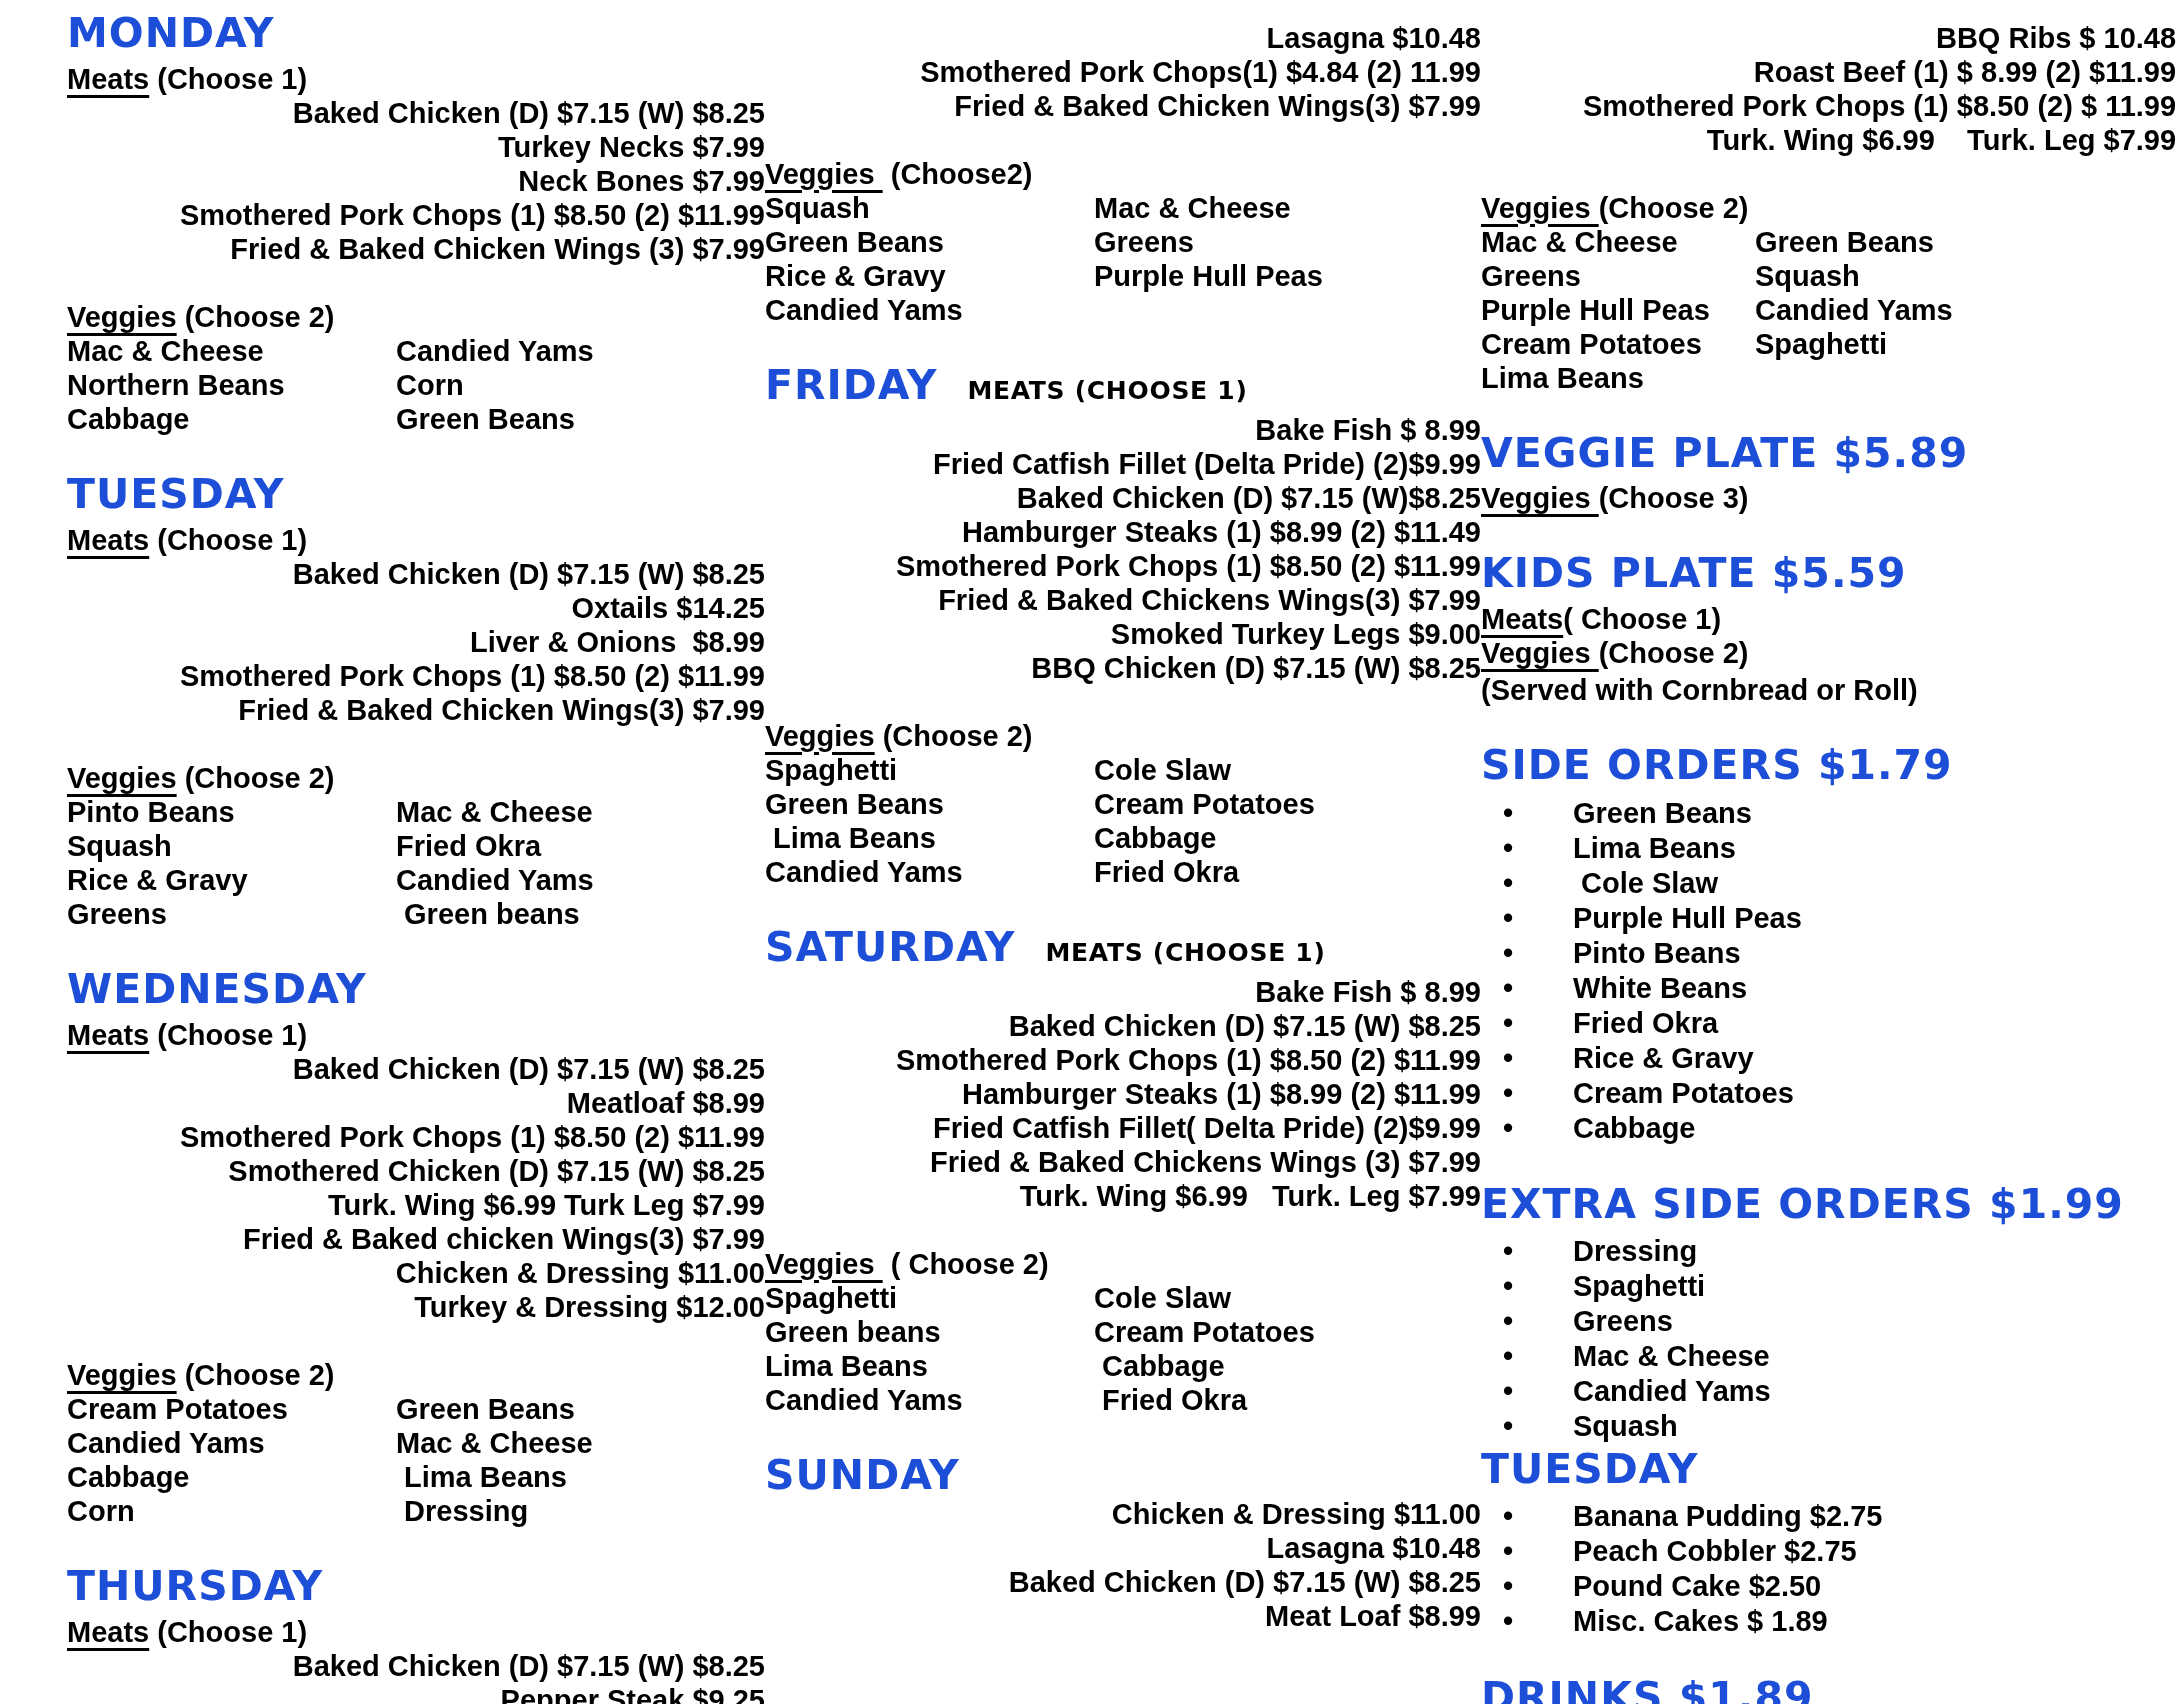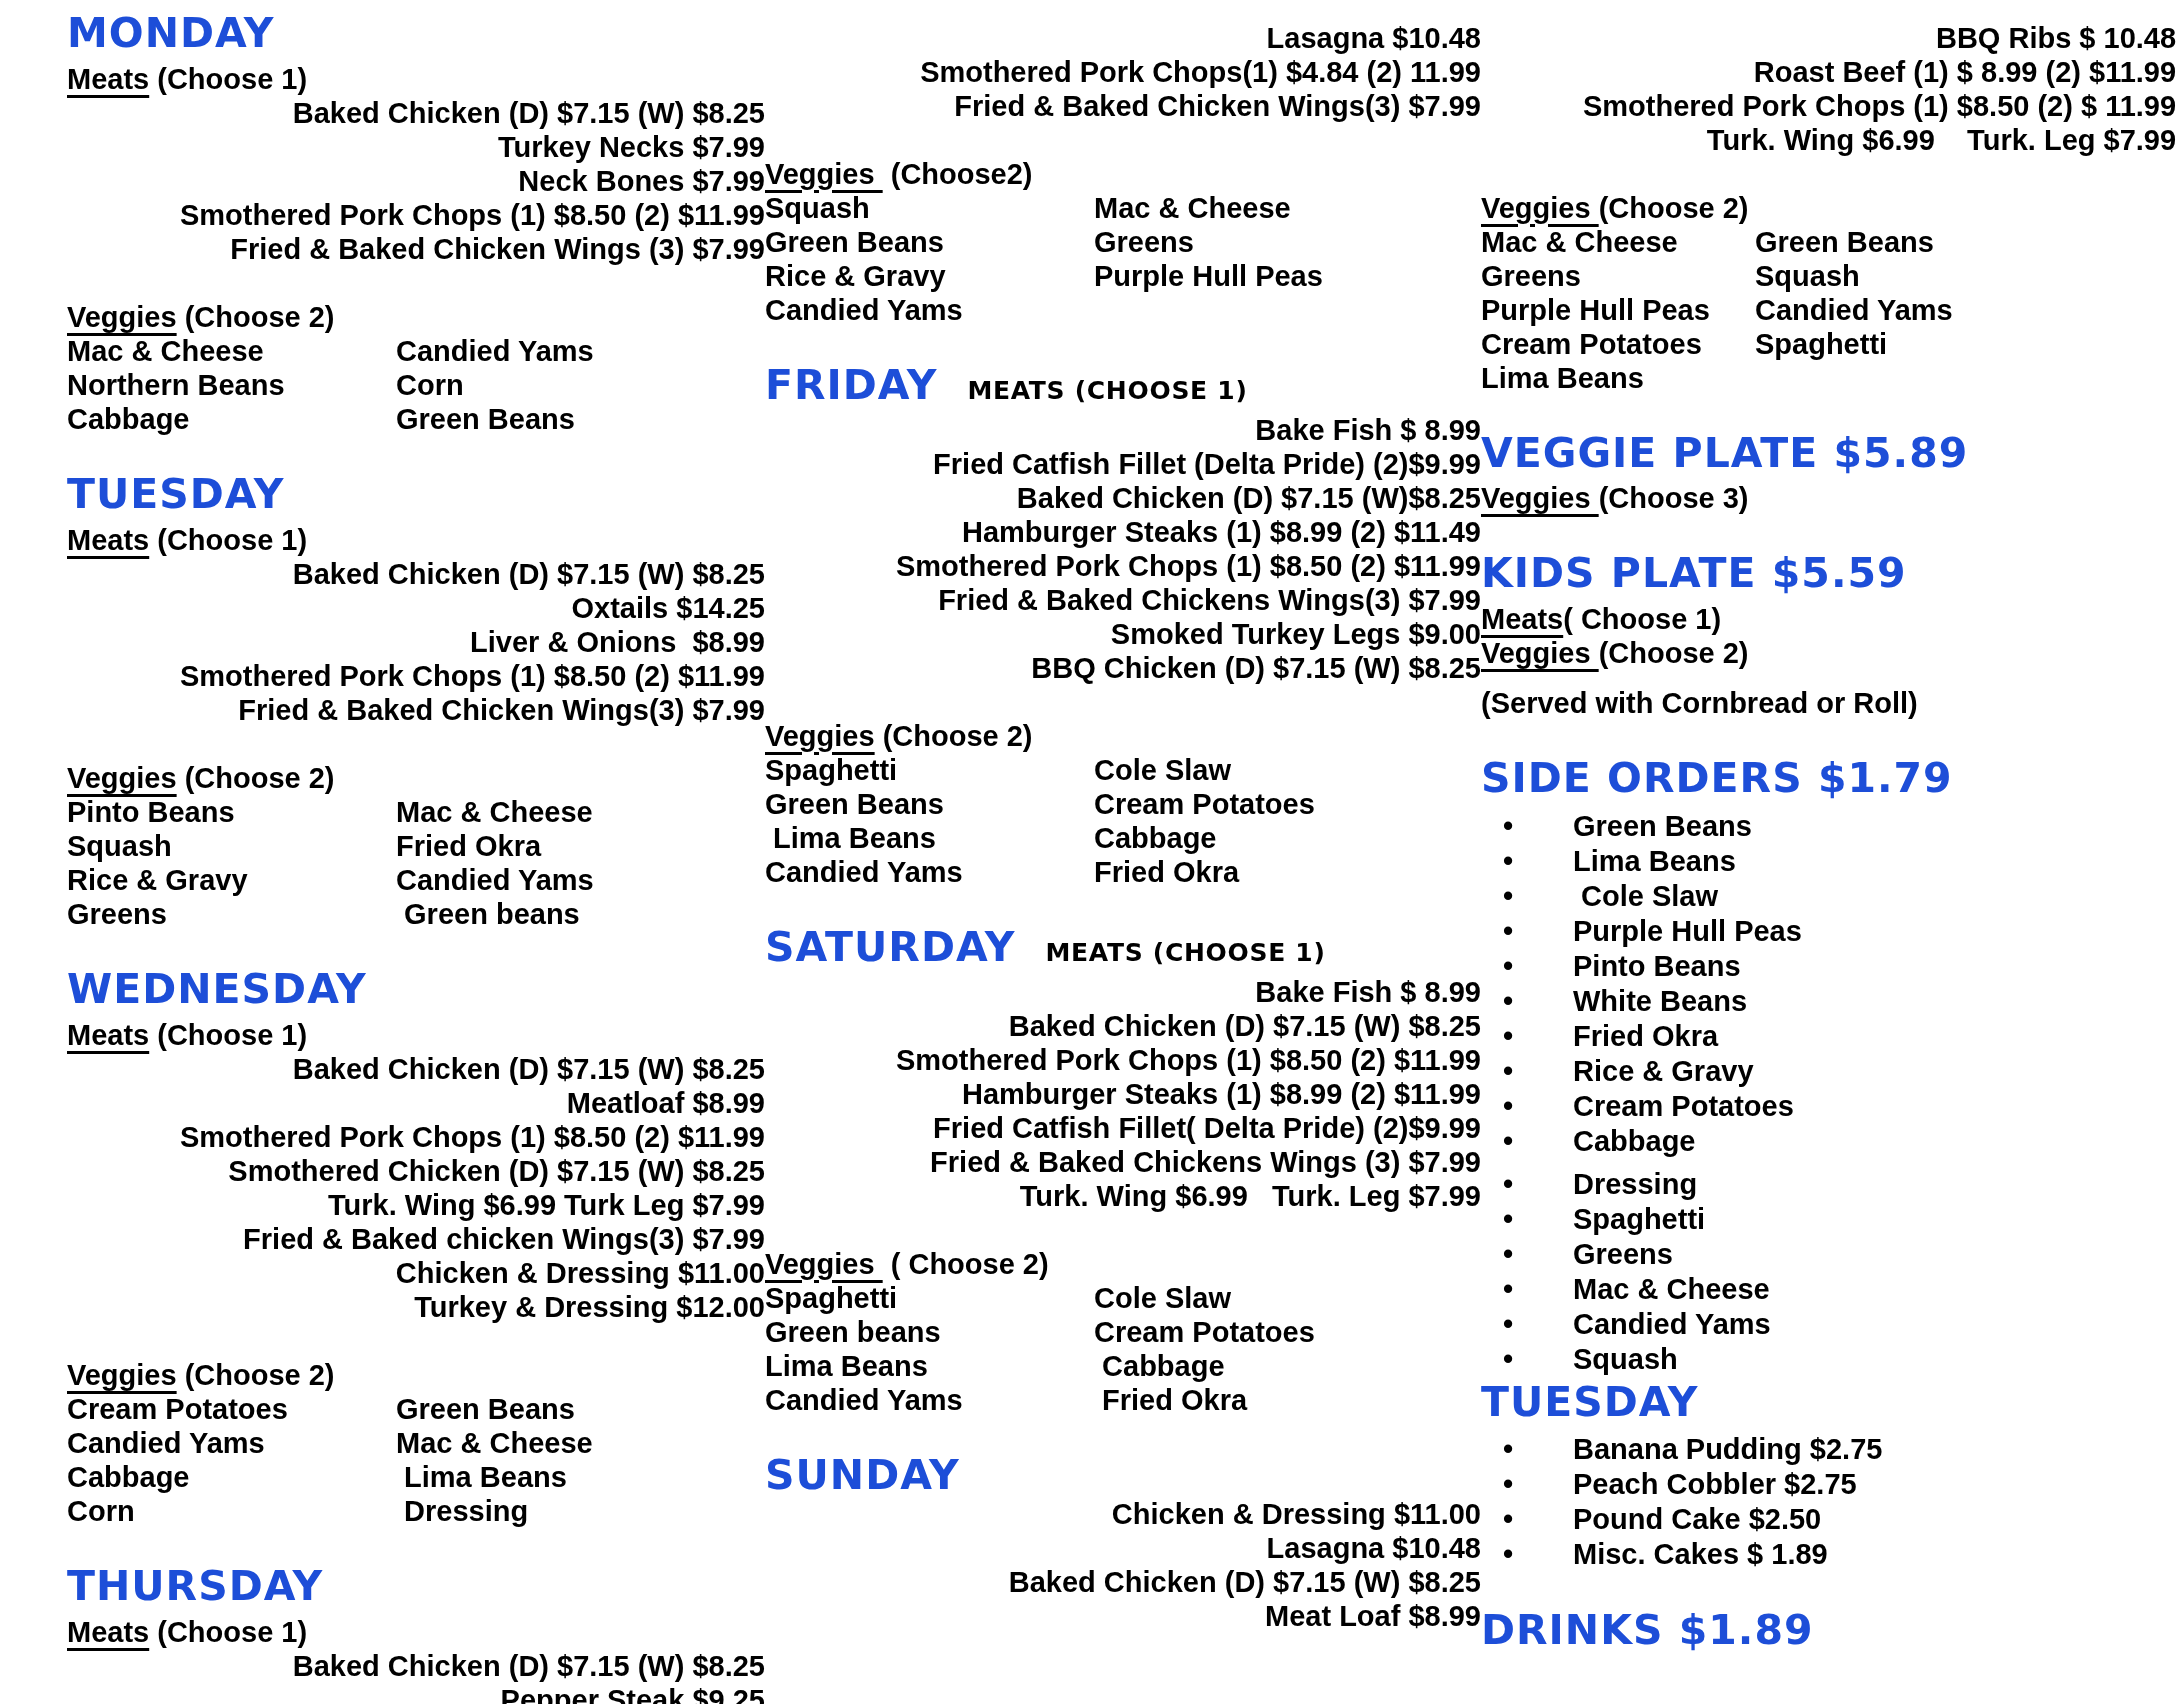--- a/index.html
+++ b/index.html
@@ -5,21 +5,21 @@
   html,body{margin:0;padding:0;background:#ffffff;}
   body{
     width:2183px;height:1704px;overflow:hidden;position:relative;
     font-family:"Liberation Sans",sans-serif;font-weight:700;color:#000;
   }
   .columns{
     display:grid;grid-template-columns:698px 716px 1fr;
     padding:11px 6.9px 0 67px;box-sizing:border-box;
   }
   .col{min-width:0;}
-  .block{margin-top:16px;}
+  .block{margin-top:3px;}
   
   .block-day{
     margin-top:36px;
     font-family:"DejaVu Sans",sans-serif;font-weight:800;
     font-size:41px;line-height:44px;letter-spacing:1px;
     white-space:pre-wrap;
   }
   .day-text{color:#1d4ed8;}
   .day-suffix{
     color:#000;font-size:25px;letter-spacing:0.7px;margin-left:30px;
@@ -283,20 +283,21 @@
         <li>Lima Beans</li>
         <li> Cole Slaw</li>
         <li>Purple Hull Peas</li>
         <li>Pinto Beans</li>
         <li>White Beans</li>
         <li>Fried Okra</li>
         <li>Rice &amp; Gravy</li>
         <li>Cream Potatoes</li>
         <li>Cabbage</li>
       </ul>
+      <div class="block block-day"><span class="day-text">EXTRA SIDE ORDERS $1.99</span></div>
       <ul class="block block-bullets">
         <li>Dressing</li>
         <li>Spaghetti</li>
         <li>Greens</li>
         <li>Mac &amp; Cheese</li>
         <li>Candied Yams</li>
         <li>Squash</li>
       </ul>
       <div class="block block-day tight"><span class="day-text">TUESDAY</span></div>
       <ul class="block block-bullets">

